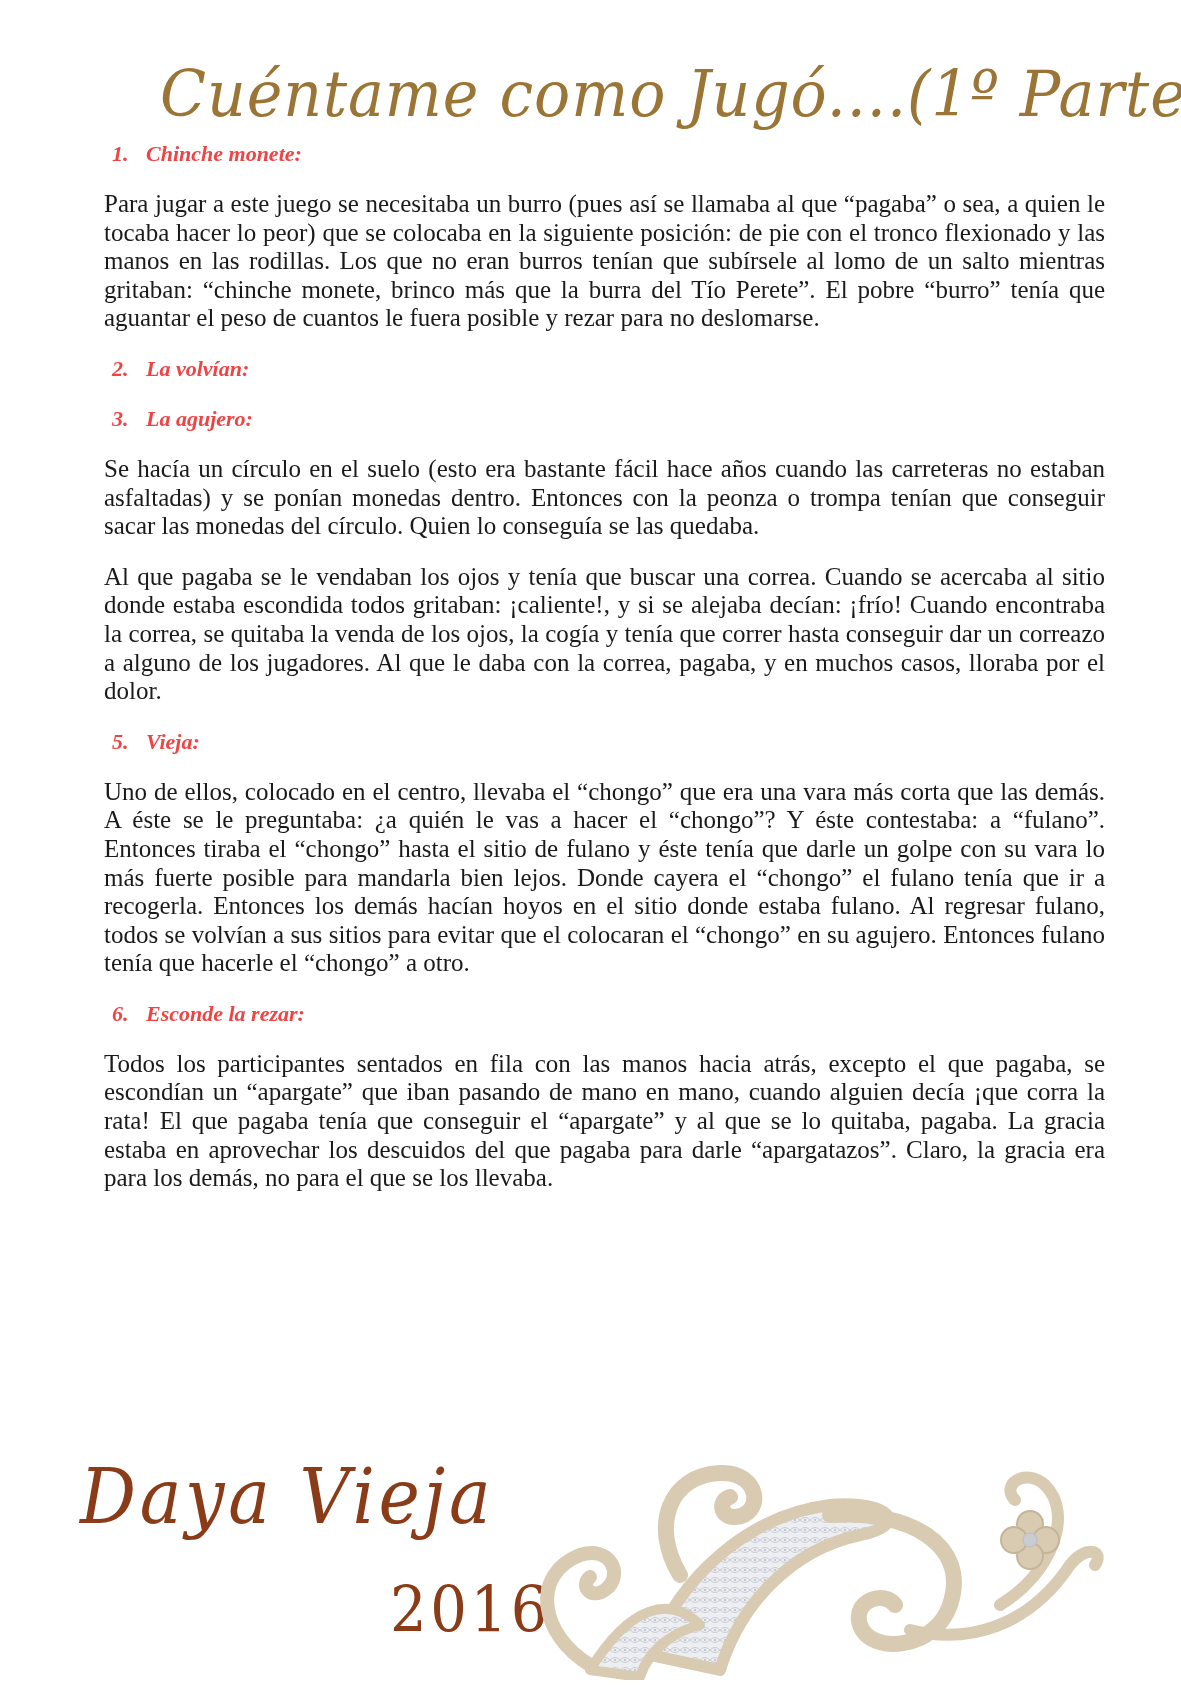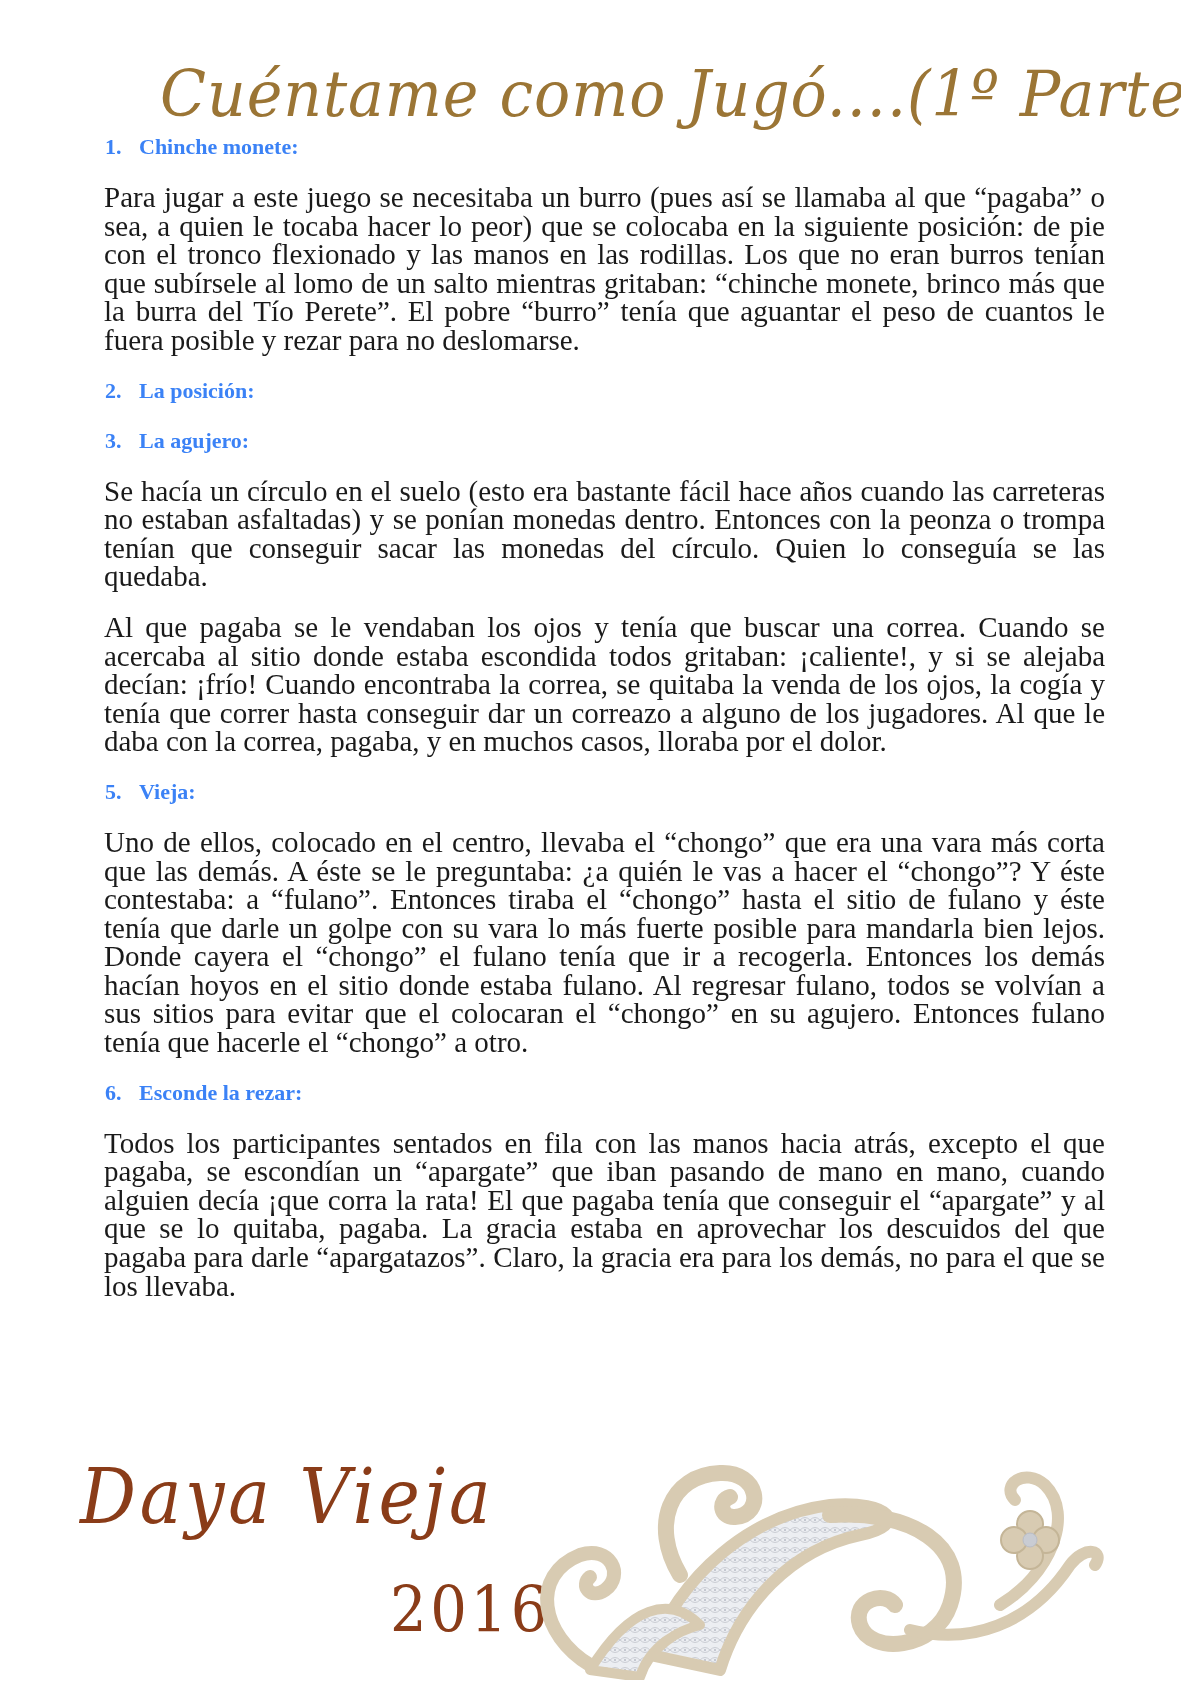--- a/index.html
+++ b/index.html
@@ -33,31 +33,32 @@
     }
     .content {
       position: absolute;
       left: 104px;
       top: 132px;
       width: 1005px;
     }
     .section-heading {
       font-family: "Liberation Serif", "DejaVu Serif", serif;
       font-weight: bold;
+      font-style: italic;
       font-size: 22px;
       line-height: 28px;
-      margin: 1px;
-      color: #3b82f6;
+      margin: 8px;
+      color: #ef4444;
     }
     .section-heading .num {
       display: inline-block;
       width: 34px;
     }
     .section-body {
-      font-size: 29px;
+      font-size: 25px;
       line-height: 28.6px;
       text-align: justify;
       margin: 22px 4px 0 0;
       color: #1a1a1a;
     }
     .section-body p {
       margin: 0;
     }
     .section {
       margin-bottom: 22px;
@@ -105,21 +106,21 @@
 <div class="content">
 
   <div class="section s1">
     <h2 class="section-heading"><span class="num">1.</span><span>Chinche monete:</span></h2>
     <div class="section-body">
       <p>Para jugar a este juego se necesitaba un burro (pues así se llamaba al que “pagaba” o sea, a quien le tocaba hacer lo peor) que se colocaba en la siguiente posición: de pie con el tronco flexionado y las manos en las rodillas. Los que no eran burros tenían que subírsele al lomo de un salto mientras gritaban: “chinche monete, brinco más que la burra del Tío Perete”.  El pobre “burro” tenía que aguantar el peso de cuantos le fuera posible  y rezar para no deslomarse.</p>
     </div>
   </div>
 
   <div class="section">
-    <h2 class="section-heading"><span class="num">2.</span><span>La posición:</span></h2>
+    <h2 class="section-heading"><span class="num">2.</span><span>La volvían:</span></h2>
   </div>
 
   <div class="section">
     <h2 class="section-heading"><span class="num">3.</span><span>La agujero:</span></h2>
     <div class="section-body">
       <p>Se hacía un círculo en el suelo (esto era bastante fácil hace años cuando las carreteras no estaban asfaltadas) y se ponían monedas dentro. Entonces con la peonza o trompa tenían que conseguir sacar las monedas del círculo. Quien lo conseguía se las quedaba.</p>
     </div>
   </div>
 
   <div class="section">

